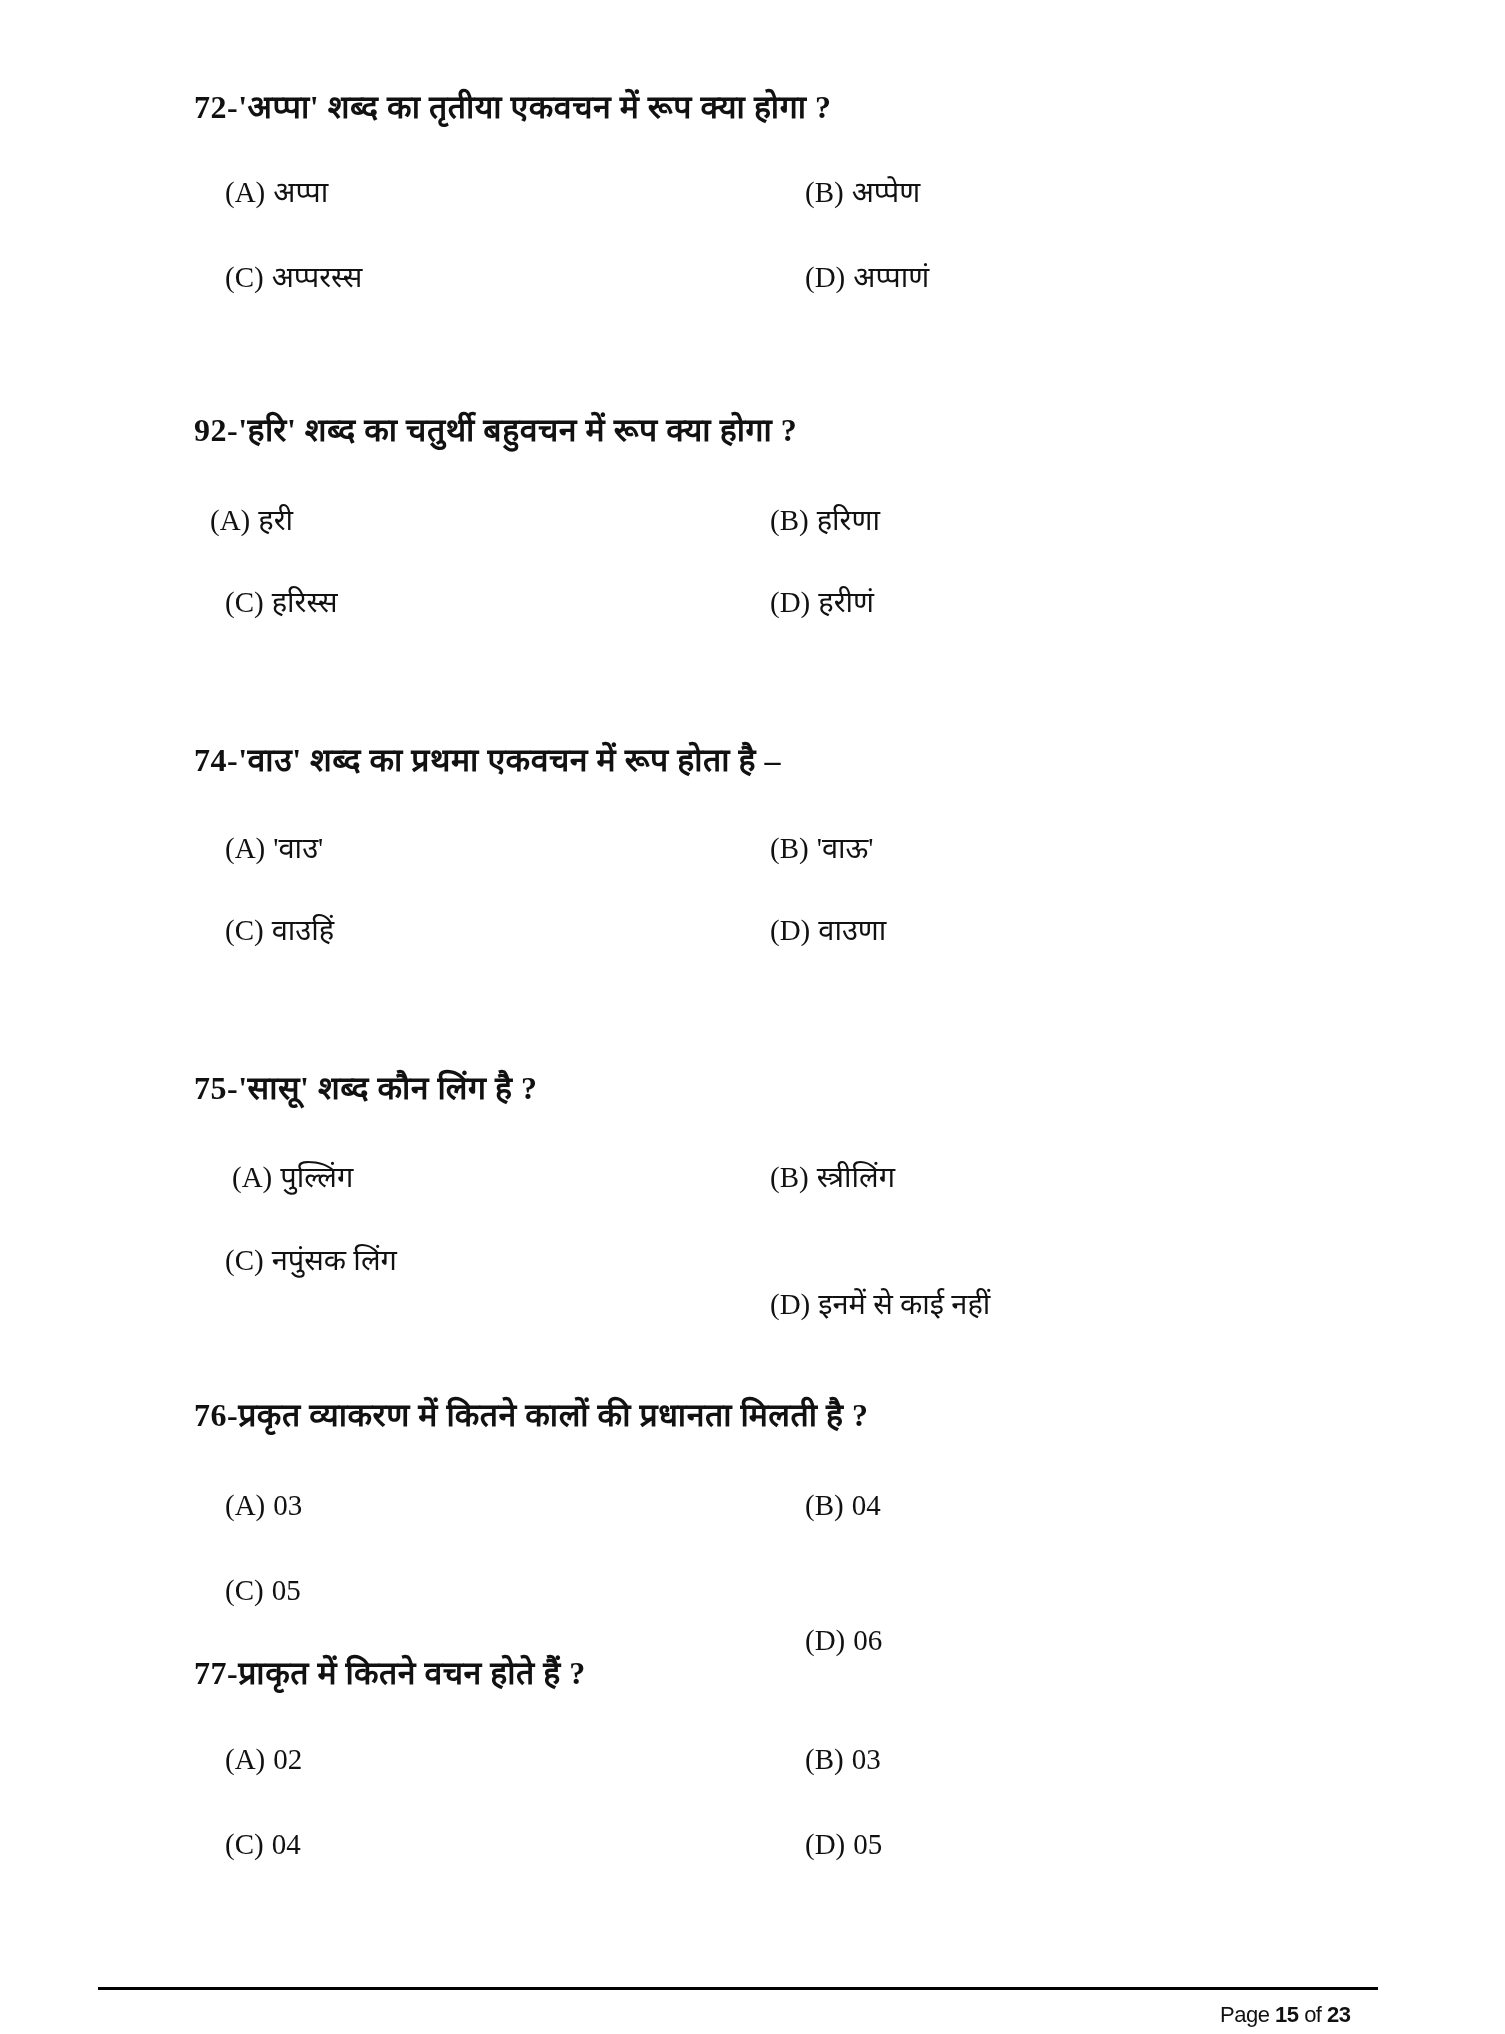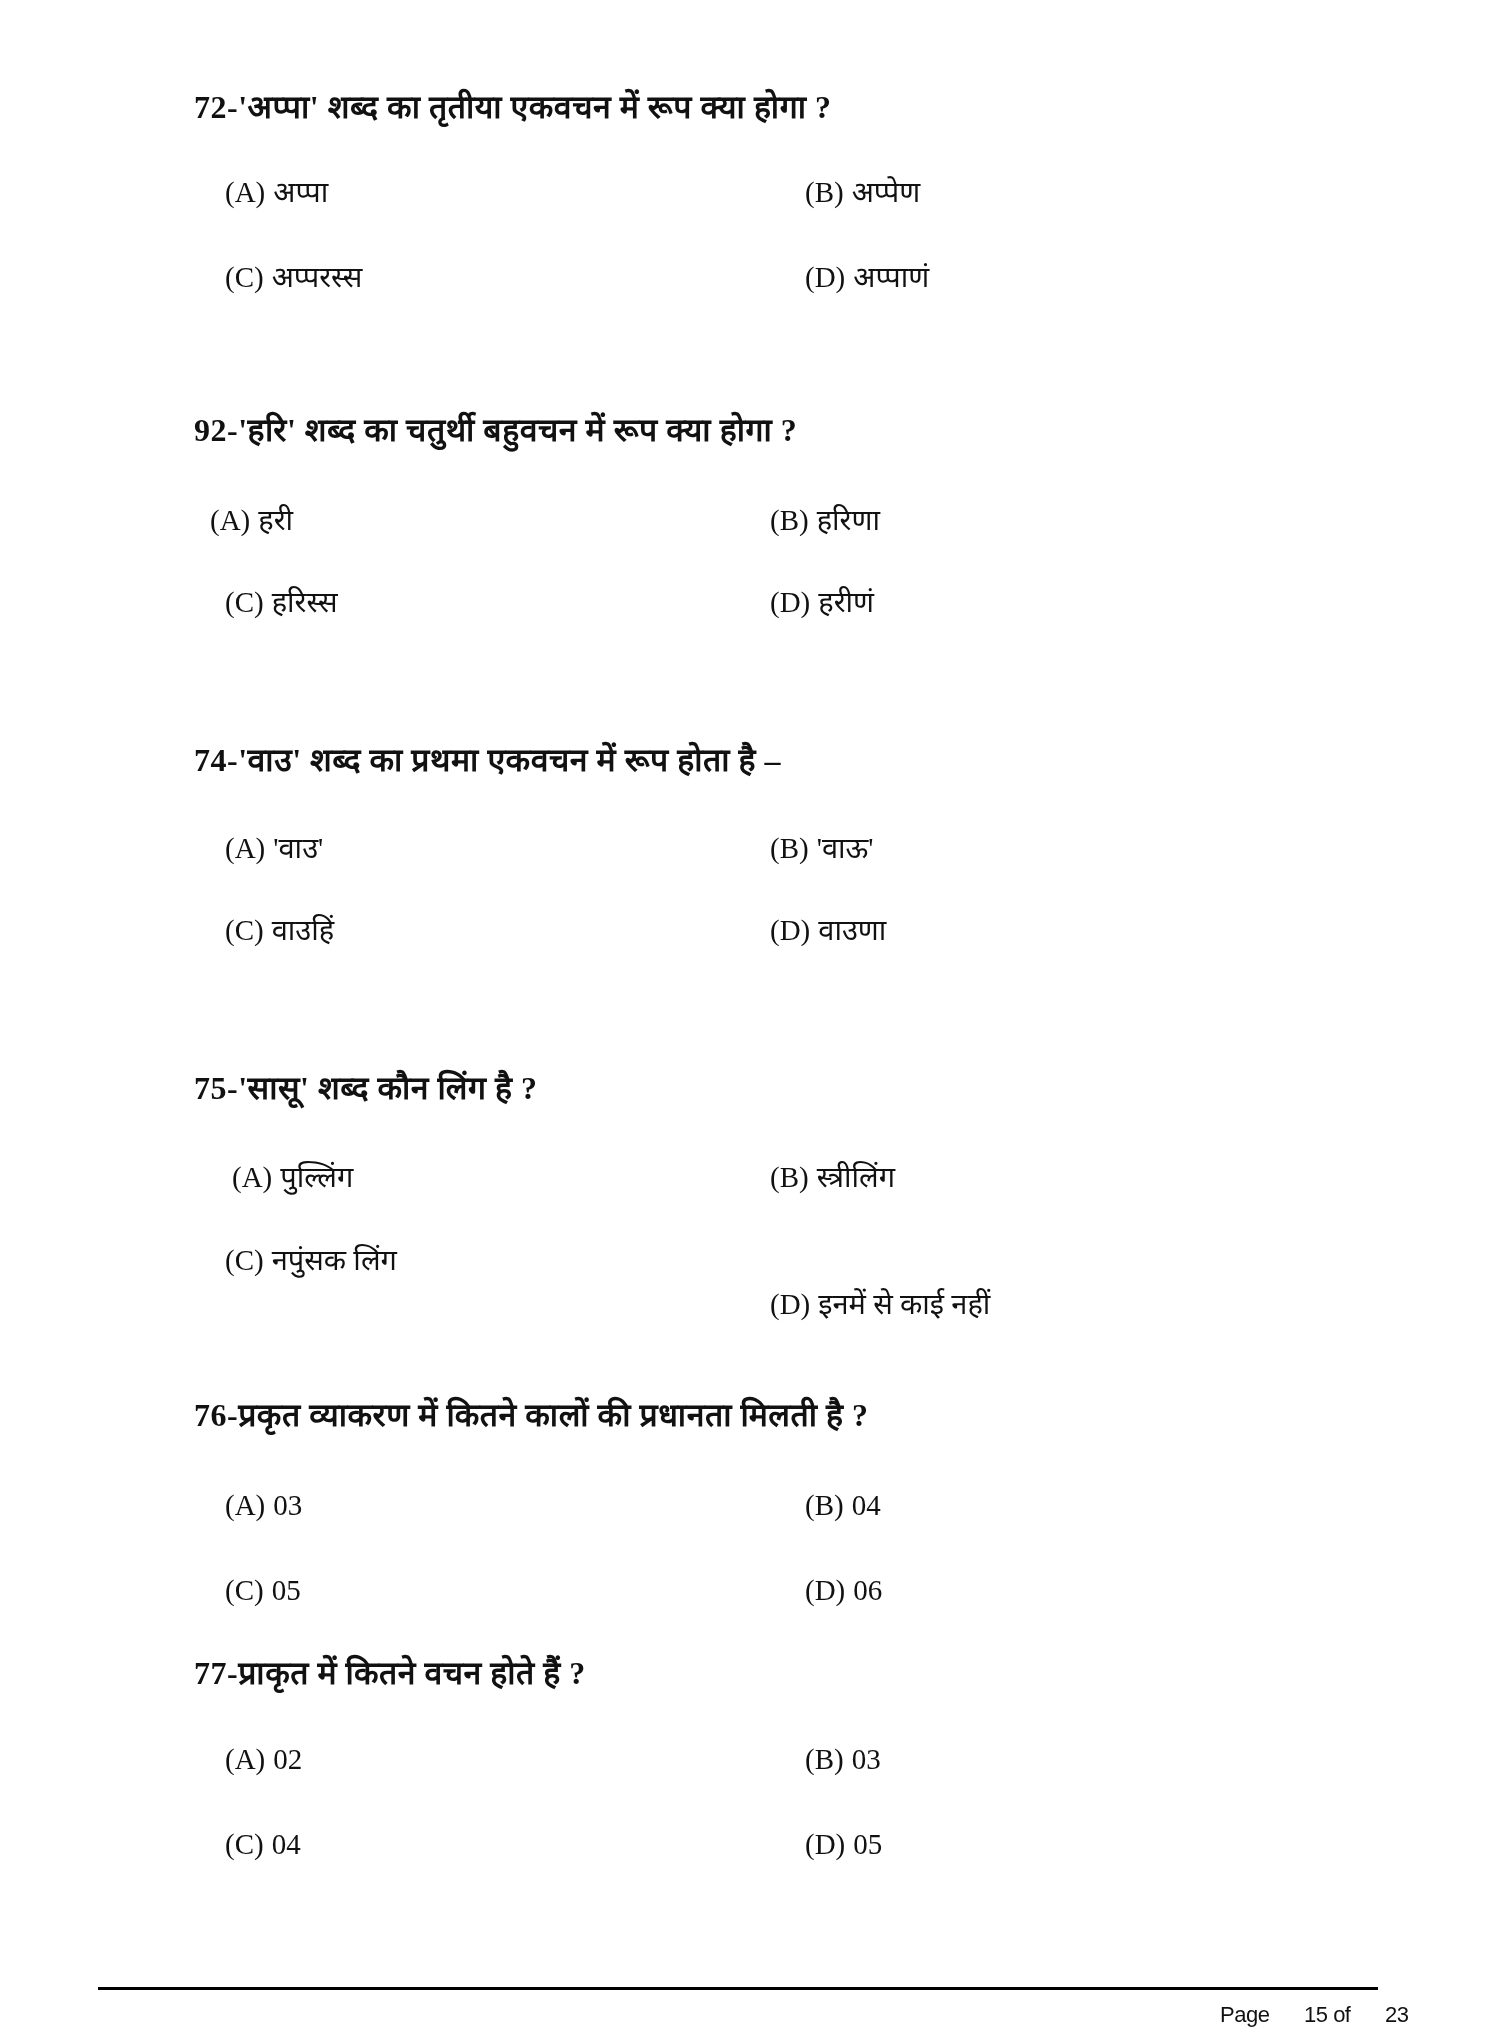--- a/index.html
+++ b/index.html
@@ -6,21 +6,21 @@
   body { width: 1505px; height: 2034px; position: relative; overflow: hidden;
          font-family: "Liberation Serif", "DejaVu Serif", serif; color: #111; }
   .q { position: absolute; left: 194px; height: 44px; line-height: 44px;
        font-size: 32px; white-space: nowrap; letter-spacing: 0.5px; font-weight: bold; }
   .opt { position: absolute; height: 40px; line-height: 40px; font-size: 29px; white-space: nowrap; }
   .opt .lbl { margin-right: 8px; }
   .rule { position: absolute; left: 98px; width: 1280px; top: 1987px; height: 3px; background: #000; }
   .footer { position: absolute; left: 1220px; top: 2000px; height: 30px; line-height: 30px;
             font-family: "Liberation Sans", "DejaVu Sans", sans-serif; font-size: 22px;
             letter-spacing: -0.5px; color: #111; white-space: nowrap; }
-  .footer b { font-weight: normal; margin-left: 29px; }
+  .footer b { font-weight: bold; }
 </style>
 </head>
 <body>
 
 <div class="q" style="top:85px">72-'अप्पा' शब्द का तृतीया एकवचन में रूप क्या होगा ?</div>
 <div class="opt" style="left:225px;top:172px"><span class="lbl">(A)</span><span>अप्पा</span></div>
 <div class="opt" style="left:805px;top:172px"><span class="lbl">(B)</span><span>अप्पेण</span></div>
 <div class="opt" style="left:225px;top:257px"><span class="lbl">(C)</span><span>अप्परस्स</span></div>
 <div class="opt" style="left:805px;top:257px"><span class="lbl">(D)</span><span>अप्पाणं</span></div>
 
@@ -39,21 +39,21 @@
 <div class="q" style="top:1066px">75-'सासू' शब्द कौन लिंग है ?</div>
 <div class="opt" style="left:232px;top:1157px"><span class="lbl">(A)</span><span>पुल्लिंग</span></div>
 <div class="opt" style="left:770px;top:1157px"><span class="lbl">(B)</span><span>स्त्रीलिंग</span></div>
 <div class="opt" style="left:225px;top:1240px"><span class="lbl">(C)</span><span>नपुंसक लिंग</span></div>
 <div class="opt" style="left:770px;top:1284px"><span class="lbl">(D)</span><span>इनमें से काई नहीं</span></div>
 
 <div class="q" style="top:1393px">76-प्रकृत व्याकरण में कितने कालों की प्रधानता मिलती है ?</div>
 <div class="opt" style="left:225px;top:1485px"><span class="lbl">(A)</span><span>03</span></div>
 <div class="opt" style="left:805px;top:1485px"><span class="lbl">(B)</span><span>04</span></div>
 <div class="opt" style="left:225px;top:1570px"><span class="lbl">(C)</span><span>05</span></div>
-<div class="opt" style="left:805px;top:1570px"><span class="lbl">(D)</span><span>06</span></div>
+<div class="opt" style="left:805px;top:1620px"><span class="lbl">(D)</span><span>06</span></div>
 
 <div class="q" style="top:1651px">77-प्राकृत में कितने वचन होते हैं ?</div>
 <div class="opt" style="left:225px;top:1739px"><span class="lbl">(A)</span><span>02</span></div>
 <div class="opt" style="left:805px;top:1739px"><span class="lbl">(B)</span><span>03</span></div>
 <div class="opt" style="left:225px;top:1824px"><span class="lbl">(C)</span><span>04</span></div>
 <div class="opt" style="left:805px;top:1824px"><span class="lbl">(D)</span><span>05</span></div>
 
 <div class="rule"></div>
 <div class="footer">
   <span>Page</span>

